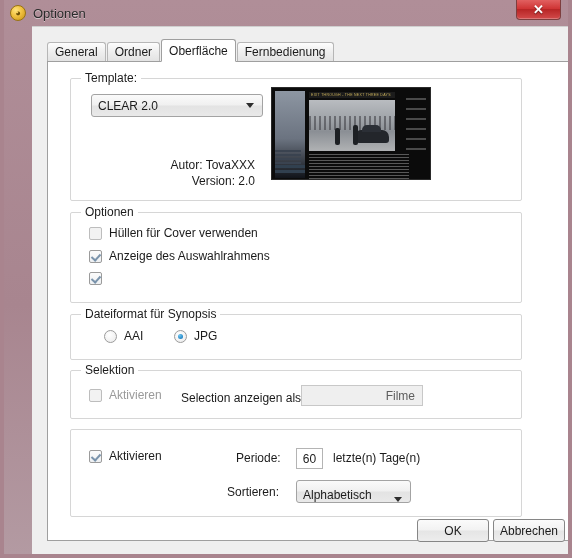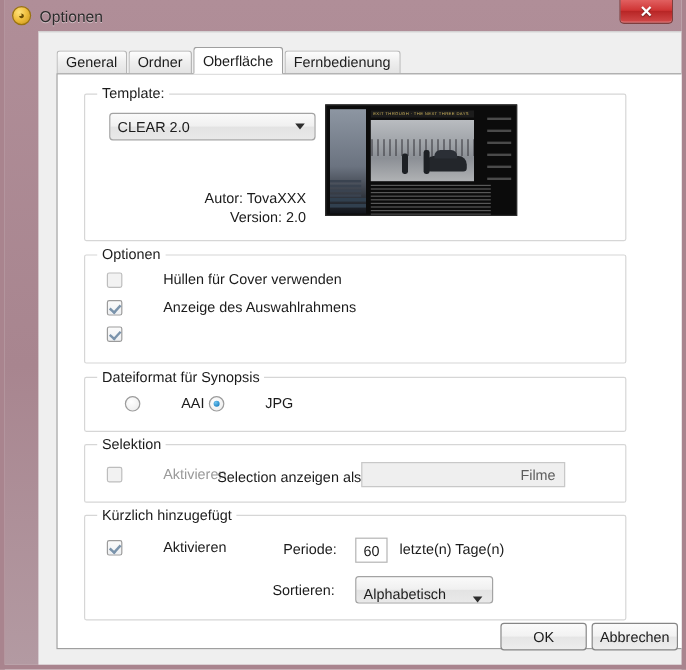--- a/index.html
+++ b/index.html
@@ -324,21 +324,20 @@
   #meta-version { top: 95px; }
 
   
   .row {
     position: absolute;
     display: flex;
     align-items: center;
     font-size: 12px;
     color: #1b1b1b;
     white-space: nowrap;
-    gap: 27px;
   }
   .cb {
     width: 13px; height: 13px;
     box-sizing: border-box;
     border: 1px solid #9b9b9b;
     background: linear-gradient(to bottom, #fbfbfb, #eef0f2);
     border-radius: 2px;
     margin-right: 7px;
     position: relative;
     flex: 0 0 auto;
@@ -379,21 +378,21 @@
     box-sizing: border-box;
     height: 21px;
     border: 1px solid #b4b4b4;
     background: #ffffff;
     display: flex;
     align-items: center;
     font-size: 12px;
     color: #1b1b1b;
   }
   .textbox.disabled { background: #efefef; border-color: #c8c8c8; color: #5d5d5d; }
-  #tb-selektion { left: 230px; top: 14px; width: 170px; justify-content: flex-end; padding-right: 7px; }
+  #tb-selektion { left: 230px; top: 14px; width: 122px; justify-content: flex-end; padding-right: 7px; }
   #tb-periode   { left: 225px; top: 18px; width: 27px; justify-content: center; }
 
   .static {
     position: absolute;
     font-size: 12px;
     color: #1b1b1b;
     white-space: nowrap;
   }
 
   
@@ -538,21 +537,20 @@
           </div>
 
           <div class="static label-disabled" style="left:110px; top:20px;">Selection anzeigen als:</div>
 
           <div class="textbox disabled" id="tb-selektion">
             <span>Filme</span>
           </div>
         </div>
 
         <div class="group" id="group-recent">
-          <div class="group-title">Kürzlich hinzugefügt</div>
 
           <div class="row" style="left:18px; top:19px;">
             <span class="cb checked"></span>
             <span>Aktivieren</span>
           </div>
 
           <div class="static" style="left:165px; top:21px;">Periode:</div>
 
           <div class="textbox" id="tb-periode">
             <span>60</span>

